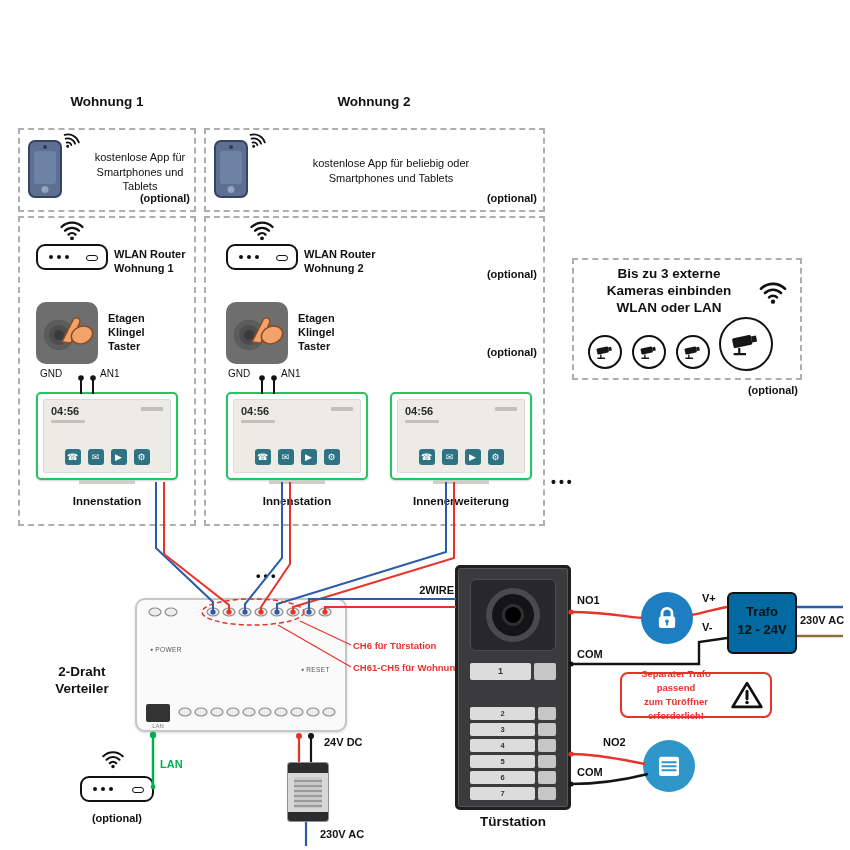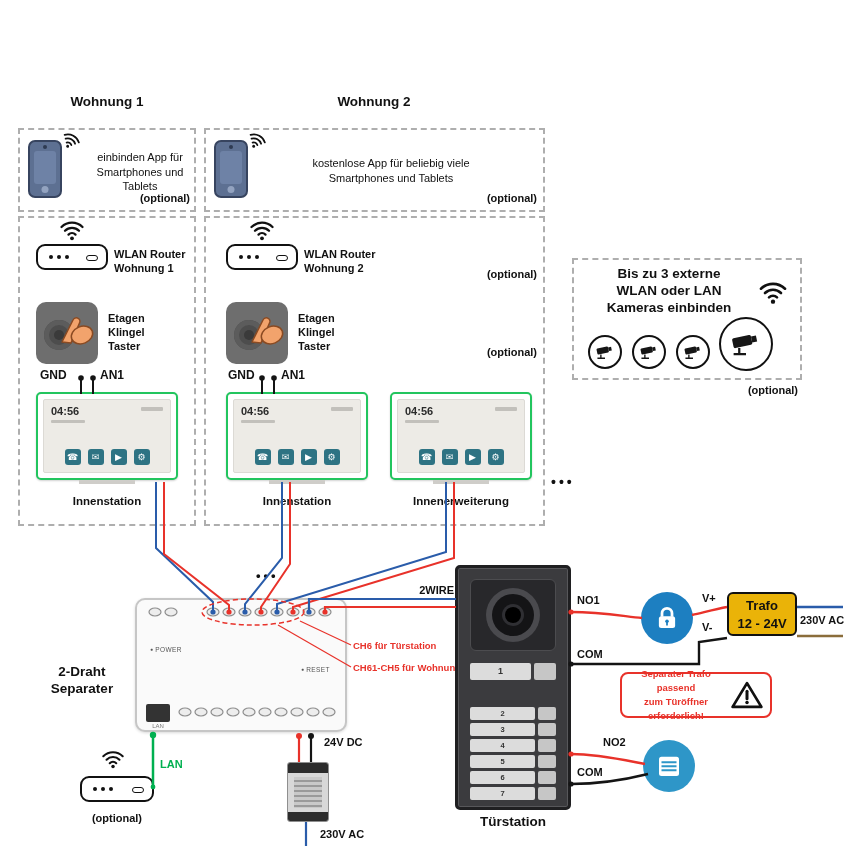--- a/index.html
+++ b/index.html
@@ -2,21 +2,21 @@
 <html><head>
 <meta charset="utf-8">
 <style>
   *{margin:0;padding:0;box-sizing:border-box}
   body{background:#fff;font-family:"Liberation Sans",sans-serif;color:#111}
   #canvas{position:relative;width:850px;height:850px;background:#fff;overflow:hidden}
   .abs{position:absolute}
   .dashed{position:absolute;border:2px dashed #aeaeae}
   .t13{font-size:13.5px;font-weight:bold;line-height:1.25}
   .t11{font-size:11px;font-weight:bold;line-height:1.25}
-  .t10{font-size:12px;font-weight:bold}
+  .t10{font-size:10px;font-weight:normal}
   .small{font-size:11px;line-height:1.32}
   .ctr{text-align:center}
   .rt{text-align:right}
   .rednote{position:absolute;font-size:9.5px;font-weight:bold;color:#e8322a;white-space:nowrap}
   .dots{font-size:14px;font-weight:bold;letter-spacing:3px}
   
   .phone{position:absolute;width:34px;height:58px;background:#5d7092;border:2px solid #37445f;border-radius:7px}
   .pscreen{position:absolute;left:4px;right:4px;top:9px;bottom:12px;background:#6e82a6;border-radius:3px}
   .phone::before{content:"";position:absolute;left:50%;top:3px;transform:translateX(-50%);width:4px;height:4px;border-radius:50%;background:#2e3a52}
   .phone::after{content:"";position:absolute;left:50%;bottom:3px;transform:translateX(-50%);width:7px;height:7px;border-radius:50%;background:#93a3c0}
@@ -54,21 +54,21 @@
   .lens1{position:absolute;left:50%;top:50%;transform:translate(-50%,-50%);width:54px;height:54px;border-radius:50%;background:#4a4a4e}
   .lens2{position:absolute;left:50%;top:50%;transform:translate(-50%,-50%);width:42px;height:42px;border-radius:50%;background:#141416}
   .lens3{position:absolute;left:50%;top:50%;transform:translate(-50%,-50%);width:16px;height:16px;border-radius:50%;background:#000;box-shadow:0 0 0 3px #2f2f33}
   .drow{position:absolute;left:12px;width:86px;height:13px;display:flex;gap:3px}
   .drow .plate{flex:1;background:#dcdcdc;border-radius:2px;font-size:7.5px;font-weight:bold;color:#333;text-align:center;line-height:13px}
   .drow .pbtn{width:18px;background:#c6c6c6;border-radius:2px}
   .drow1{height:17px}
   .drow1 .plate{font-size:9px;line-height:17px}
   .drow1 .pbtn{width:22px}
   
-  .trafo{position:absolute;left:727px;top:592px;width:70px;height:44px;background:#eab308;border:2.5px solid #111;border-radius:6px;text-align:center;font-weight:bold;font-size:13px;line-height:1.4;padding-top:3px}
+  .trafo{position:absolute;left:727px;top:592px;width:70px;height:62px;background:#0369a1;border:2.5px solid #111;border-radius:6px;text-align:center;font-weight:bold;font-size:13px;line-height:1.4;padding-top:9px}
   .warnbox{position:absolute;left:620px;top:672px;width:152px;height:46px;background:#fff;border:2.5px solid #e8322a;border-radius:8px;display:flex;align-items:center}
   .warntext{flex:1;color:#e8322a;font-size:9.5px;font-weight:bold;text-align:center;line-height:1.45}
   .bluecirc{position:absolute;width:52px;height:52px;border-radius:50%;display:flex;align-items:center;justify-content:center}
   .camcirc{position:absolute;border-radius:50%;background:#fff;border:2.5px solid #111;display:flex;align-items:center;justify-content:center}
   
   .psu{position:absolute;left:287px;top:762px;width:42px;height:60px;background:#d8d8d8;border:1.5px solid #8f8f8f;border-radius:3px;display:flex;flex-direction:column}
   .psu-top{height:10px;background:#2c2c2c;border-radius:2px 2px 0 0}
   .psu-vents{flex:1;margin:4px 6px;background:repeating-linear-gradient(180deg,#c9c9c9 0 3px,#9a9a9a 3px 5px)}
   .psu-bottom{height:9px;background:#2c2c2c;border-radius:0 0 2px 2px}
   .green{color:#00b050}
@@ -129,34 +129,34 @@
   <div class="dashed" style="left:204px;top:216px;width:341px;height:310px"></div>
   <div class="dashed" style="left:572px;top:258px;width:230px;height:122px"></div>
 
   <div class="phone" style="left:28px;top:140px">
     <div class="pscreen"></div>
   </div>
   <svg class="wifi" style="left:60px;top:130px;width:22px;height:20px;transform:rotate(28deg)" viewBox="0 0 28 26">
       <use href="#wifiSym"></use>
     </svg>
   <div class="abs small ctr" style="left:86px;top:150px;width:108px">
-    <span style="display:block">einbinden App für</span>
+    <span style="display:block">kostenlose App für</span>
     <span style="display:block">Smartphones und</span>
     <span style="display:block">Tablets</span>
   </div>
   <div class="abs t11 rt" style="left:104px;top:192px;width:86px">(optional)</div>
 
   <div class="phone" style="left:214px;top:140px">
     <div class="pscreen"></div>
   </div>
   <svg class="wifi" style="left:246px;top:130px;width:22px;height:20px;transform:rotate(28deg)" viewBox="0 0 28 26">
       <use href="#wifiSym"></use>
     </svg>
   <div class="abs small ctr" style="left:296px;top:156px;width:190px">
-    <span style="display:block">kostenlose App für beliebig viele</span>
+    <span style="display:block">kostenlose App für beliebig oder</span>
     <span style="display:block">Smartphones und Tablets</span>
   </div>
   <div class="abs t11 rt" style="left:451px;top:192px;width:86px">(optional)</div>
 
   <svg class="wifi" style="left:58px;top:216px;width:28px;height:26px" viewBox="0 0 28 26">
       <use href="#wifiSym"></use>
     </svg>
   <div class="router" style="left:36px;top:244px">
       <i></i>
       <b></b>
@@ -253,22 +253,22 @@
         </div>
       </div>
     </div>
     <div class="mstand"></div>
     <div class="mlabel">Innenerweiterung</div>
   </div>
   <div class="abs dots" style="left:551px;top:474px">•••</div>
 
   <div class="abs t13 ctr" style="left:580px;top:266px;width:178px">
     <span style="display:block">Bis zu 3 externe</span>
+    <span style="display:block">Kameras einbinden</span>
     <span style="display:block">WLAN oder LAN</span>
-    <span style="display:block">Kameras einbinden</span>
   </div>
   <svg class="wifi" style="left:757px;top:276px;width:32px;height:30px" viewBox="0 0 28 26">
       <use href="#wifiSym"></use>
     </svg>
   <div class="camcirc" style="left:588px;top:335px;width:34px;height:34px">
     <svg width="22" height="22" viewBox="0 0 32 32">
         <use href="#cctvSym"></use>
       </svg>
   </div>
   <div class="camcirc" style="left:632px;top:335px;width:34px;height:34px">
@@ -283,21 +283,21 @@
   </div>
   <div class="camcirc" style="left:719px;top:317px;width:54px;height:54px">
     <svg width="36" height="36" viewBox="0 0 32 32">
         <use href="#cctvSym"></use>
       </svg>
   </div>
   <div class="abs t11 rt" style="left:718px;top:384px;width:80px">(optional)</div>
 
   <div class="abs t13 ctr" style="left:34px;top:664px;width:96px">
     <span style="display:block">2-Draht</span>
-    <span style="display:block">Separater</span>
+    <span style="display:block">Verteiler</span>
   </div>
   <div class="verteiler">
     <div class="vtxt" style="left:13px;top:46px">POWER</div>
     <div class="vtxt" style="left:164px;top:66px">RESET</div>
     <div class="lanport"></div>
     <div class="lanlbl">LAN</div>
   </div>
   <div class="abs dots" style="left:256px;top:568px;font-size:13px">•••</div>
   <div class="rednote" style="left:353px;top:640px">CH6 für Türstation</div>
   <div class="rednote" style="left:353px;top:662px">CH61-CH5 für Wohnung</div>

